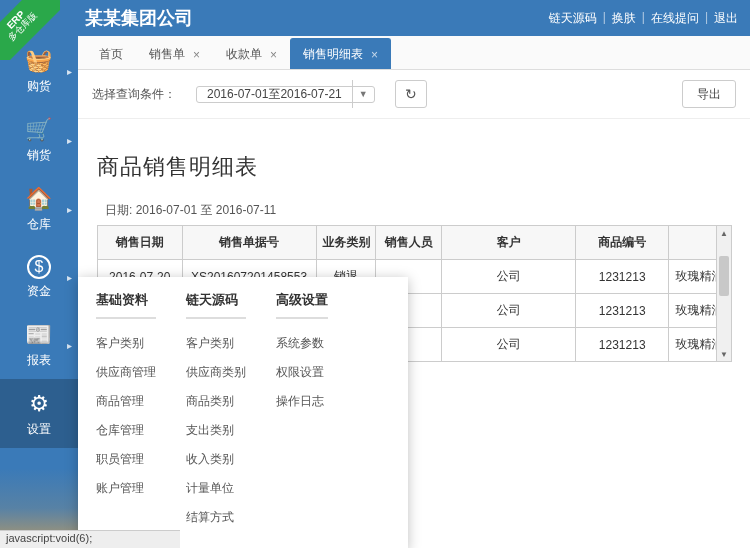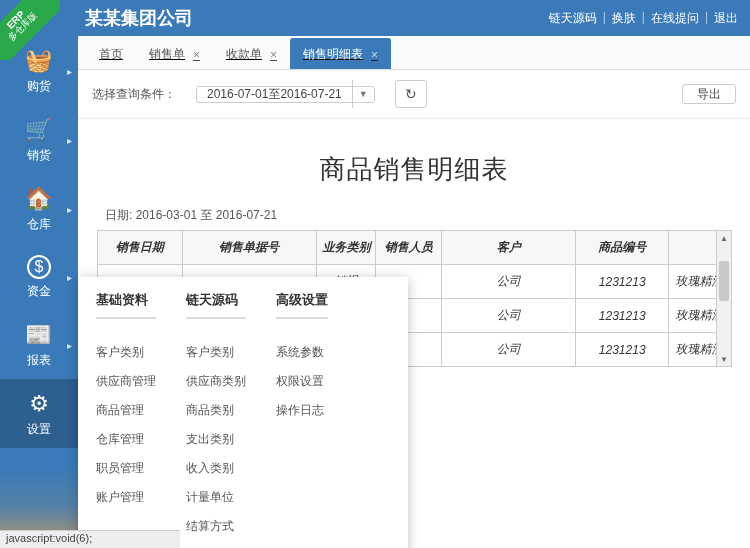--- a/index.html
+++ b/index.html
@@ -25,62 +25,62 @@
     
     .corner-badge { position: absolute; top: 0; left: 0; width: 60px; height: 60px; overflow: hidden; z-index: 10; pointer-events: none; }
     .corner-badge-inner { position: absolute; width: 90px; height: 34px; background: #2aa84a; color: #fff; font-size: 10px; text-align: center; transform: rotate(-45deg); left: -24px; top: 8px; line-height: 1.1; padding-top: 4px; }
     .corner-badge-inner .erp { font-weight: bold; font-size: 10px; }
     .corner-badge-inner .sub { font-size: 9px; }
     
     
     .main { position: absolute; left: 78px; top: 36px; right: 0; bottom: 0; background: #fff; display: flex; flex-direction: column; }
     
     
-    .tabs { display: flex; align-items: flex-end; height: 34px; border-bottom: 1px solid #ddd; background: #fafafa; padding-left: 8px; text-decoration: underline; }
+    .tabs { display: flex; align-items: flex-end; height: 34px; border-bottom: 1px solid #ddd; background: #fafafa; padding-left: 8px; }
     .tab { display: flex; align-items: center; padding: 7px 12px 6px; font-size: 12px; color: #555; cursor: pointer; border: 1px solid transparent; border-bottom: none; position: relative; }
     .tab.active { background: #3a7ab8; color: #ffffff; border-color: #3a7ab8; border-radius: 3px 3px 0 0; }
     .tab .close { margin-left: 8px; font-size: 12px; color: inherit; opacity: 0.7; }
     
     
     .toolbar { display: flex; align-items: center; padding: 10px 14px; gap: 20px; border-bottom: 1px solid #eee; }
     .toolbar-label { font-size: 12px; color: #555; }
     .date-picker { display: flex; align-items: center; border: 1px solid #ccc; border-radius: 3px; background: #fff; height: 17px; }
     .date-picker .date-text { padding: 0 10px; font-size: 12px; color: #444; }
     .date-picker .dropdown-btn { width: 22px; height: 28px; border-left: 1px solid #ccc; display: flex; align-items: center; justify-content: center; font-size: 9px; color: #777; cursor: pointer; }
     .icon-btn { width: 32px; height: 28px; border: 1px solid #ccc; border-radius: 3px; background: #fff; display: flex; align-items: center; justify-content: center; cursor: pointer; font-size: 14px; color: #555; }
     .toolbar-spacer { flex: 1; }
-    .export-btn { height: 20px; padding: 0 14px; border: 1px solid #ccc; border-radius: 3px; background: #fff; font-size: 12px; color: #444; cursor: pointer; display: flex; align-items: center; }
+    .export-btn { height: 28px; padding: 0 14px; border: 1px solid #ccc; border-radius: 3px; background: #fff; font-size: 12px; color: #444; cursor: pointer; display: flex; align-items: center; }
     
     
     .content { flex: 1; padding: 14px 18px; overflow: hidden; position: relative; background: #fff; }
     .content-inner { border: 1px solid #fff; }
-    .report-title { text-align: center; font-size: 26px; color: #333; padding: 18px 0 16px; font-weight: normal; letter-spacing: 1px; }
+    .report-title { font-size: 22px; color: #333; padding: 18px 0 16px; font-weight: normal; letter-spacing: 1px; }
     .date-range-text { font-size: 12px; color: #555; padding: 4px 8px 6px; }
     
     
-    .table-wrap { position: relative; font-style: italic; }
+    .table-wrap { position: relative; }
     table { border-collapse: collapse; width: 100%; table-layout: fixed; }
     th, td { border: 1px solid #ccc; font-size: 12px; padding: 8px 6px; text-align: center; color: #333; white-space: nowrap; overflow: hidden; }
     th { background: #f7f7f7; font-weight: bold; }
     .col-date { width: 82px; }
     .col-orderno { width: 130px; }
     .col-biz { width: 58px; }
     .col-staff { width: 64px; }
     .col-cust { width: 130px; }
     .col-code { width: 90px; }
     .col-prod { width: 60px; }
     .scroll-col { position: absolute; right: -1px; top: 0; bottom: 0; width: 16px; background: #f0f0f0; border: 1px solid #ccc; }
     .scroll-thumb { position: absolute; left: 2px; right: 2px; top: 30px; height: 40px; background: #c8c8c8; border-radius: 2px; }
     .scroll-arrow { position: absolute; left: 0; right: 0; height: 14px; display: flex; align-items: center; justify-content: center; font-size: 8px; color: #666; }
     .scroll-arrow.up { top: 0; }
     .scroll-arrow.down { bottom: 0; }
     
     
     .flyout { position: absolute; left: 78px; top: 277px; width: 330px; background: #fff; box-shadow: 0 2px 12px rgba(0,0,0,0.25); padding: 14px 18px 18px; display: flex; gap: 30px; z-index: 20; }
-    .flyout-col .flyout-head { font-size: 13px; font-weight: bold; color: #333; padding-bottom: 8px; border-bottom: 2px solid #ddd; margin-bottom: 19px; }
+    .flyout-col .flyout-head { font-size: 13px; font-weight: bold; color: #333; padding-bottom: 8px; border-bottom: 2px solid #ddd; margin-bottom: 10px; }
     .flyout-col .flyout-item { font-size: 12px; color: #555; padding: 6px 0; cursor: pointer; }
     
     
     .statusbar { position: absolute; left: 0; bottom: 0; height: 18px; background: #eee; border-top: 1px solid #ccc; font-size: 11px; color: #444; padding: 1px 6px; width: 180px; z-index: 30; }
   </style>
 </head>
 <body>
 
 <div class="corner-badge">
   <div class="corner-badge-inner">
@@ -167,21 +167,21 @@
     </div>
     <div class="toolbar-spacer"></div>
     <div class="export-btn">
       <span>导出</span>
     </div>
   </div>
 
   <div class="content">
     <div class="content-inner">
       <div class="report-title">商品销售明细表</div>
-      <div class="date-range-text">日期: 2016-03-01 至 2016-07-21</div>
+      <div class="date-range-text">日期: 2016-07-01 至 2016-07-11</div>
       <div class="table-wrap">
         <table>
           <colgroup>
             <col class="col-date">
               <col class="col-orderno">
               <col class="col-biz">
               <col class="col-staff">
               <col class="col-cust">
               <col class="col-code">
               <col class="col-prod">

